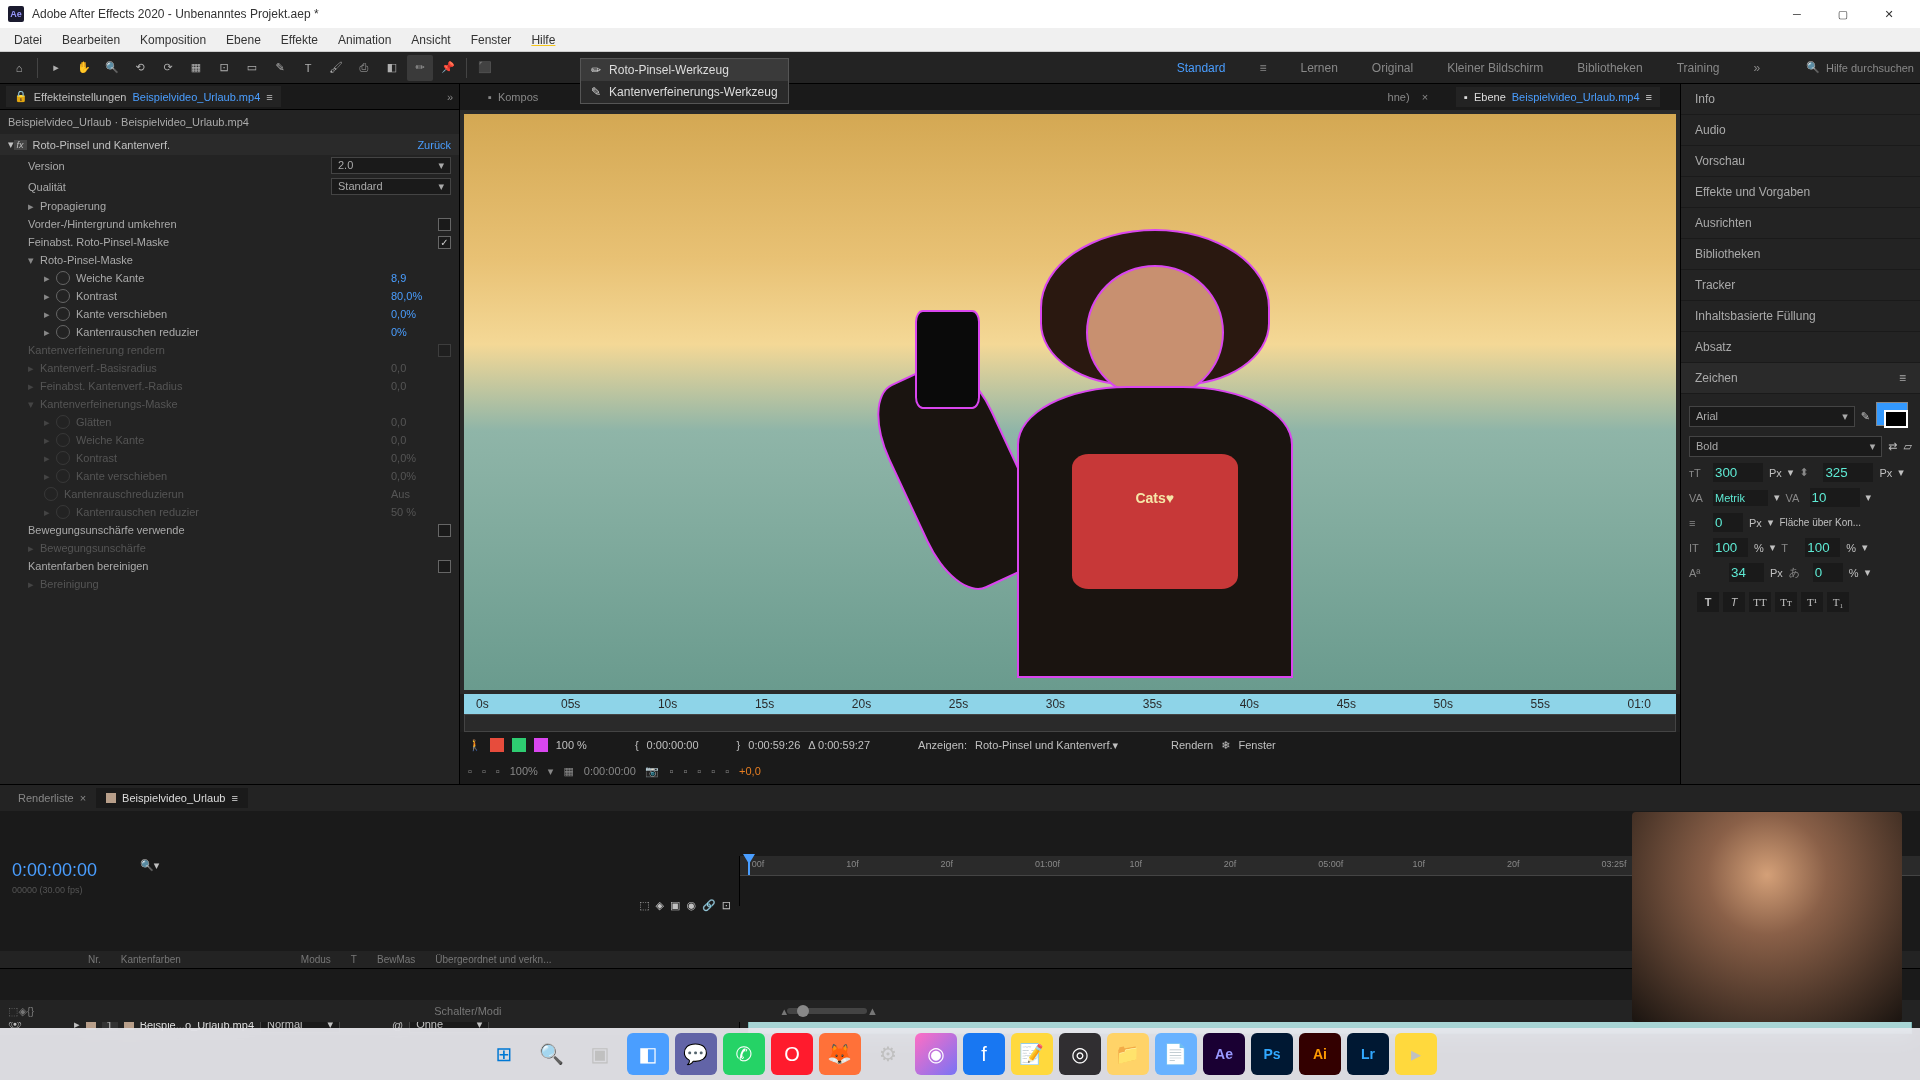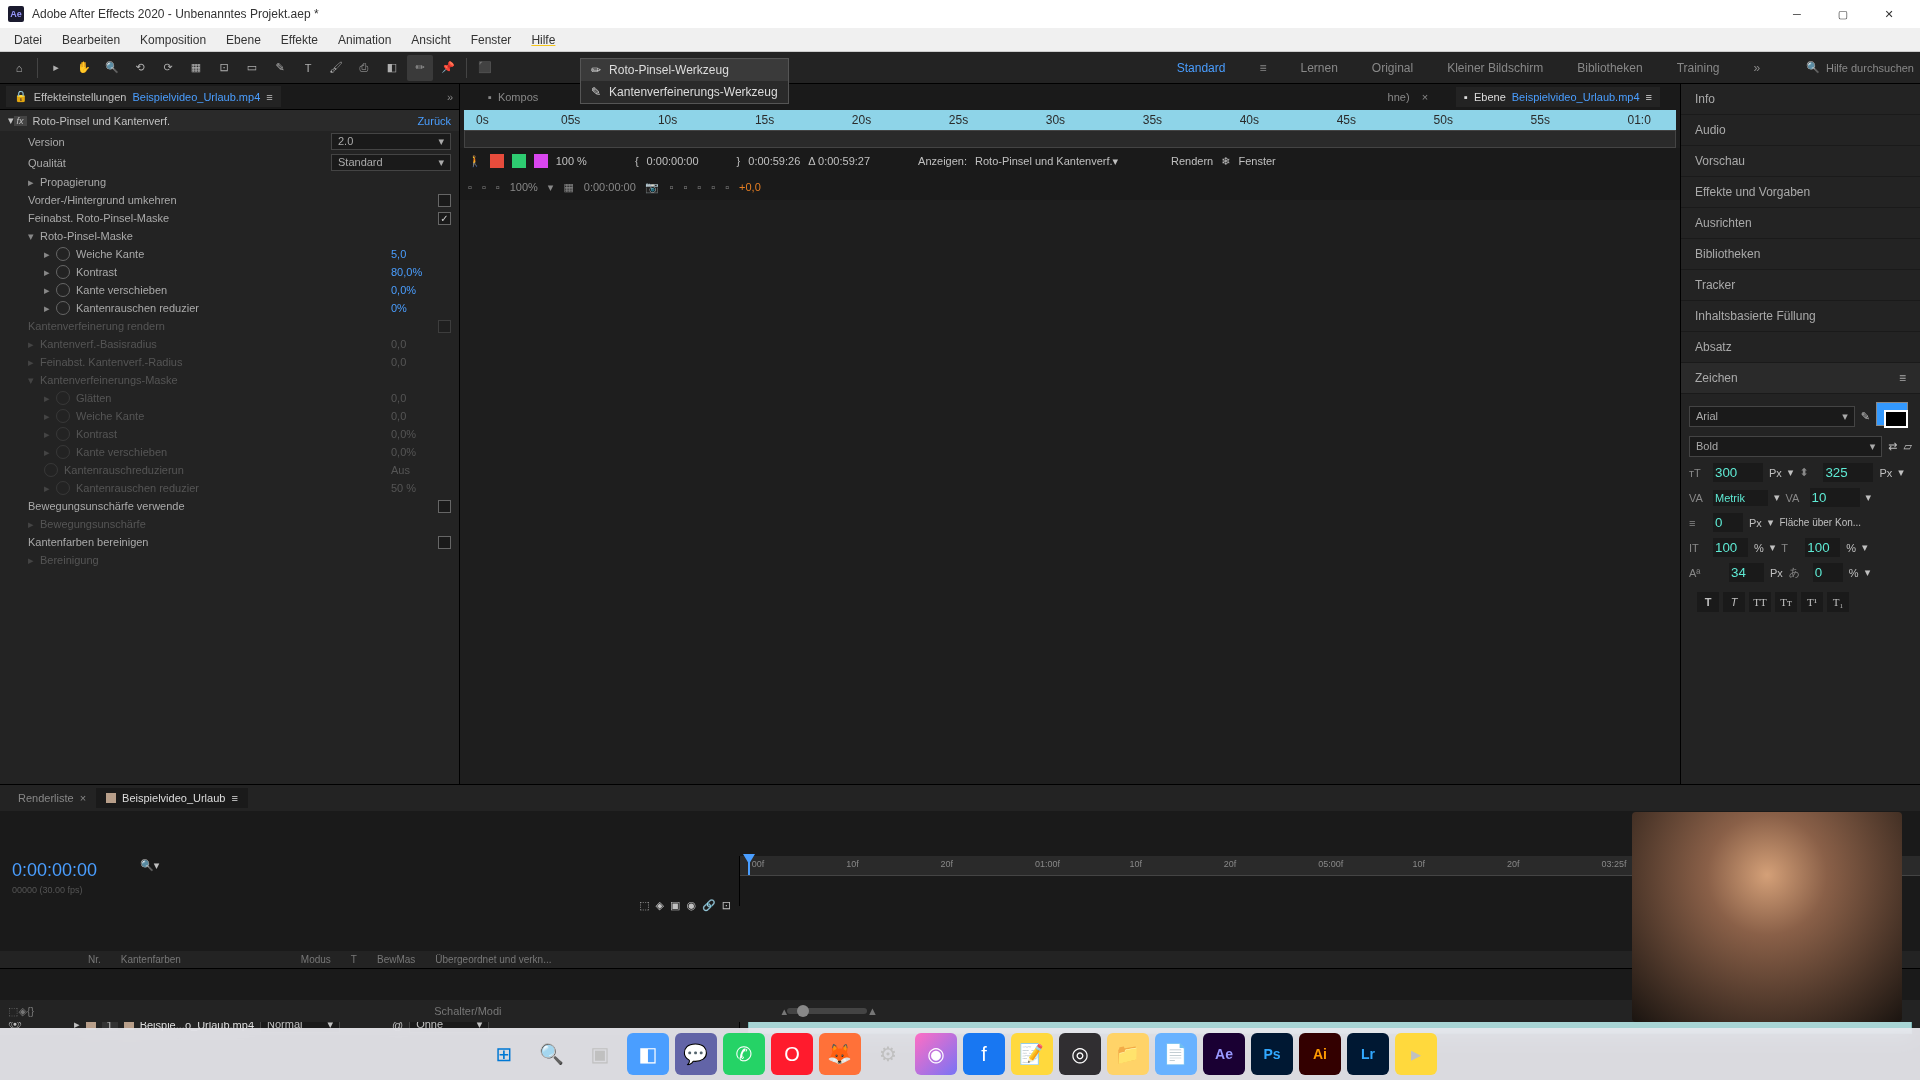--- a/index.html
+++ b/index.html
@@ -210,20 +210,21 @@
   <div class="effect-panel">
     <div class="panel-tabs">
       <div class="panel-tab active">
         <span>🔒</span>
         <span>Effekteinstellungen</span>
         <span style="color:#4a9eff">Beispielvideo_Urlaub.mp4</span>
         <span>≡</span>
       </div>
       <div style="margin-left:auto;color:#888">»</div>
     </div>
+    <div class="panel-path">Beispielvideo_Urlaub · Beispielvideo_Urlaub.mp4</div>
 
     <div class="fx-header">
       <span class="toggle">▾</span>
       <span class="fx-badge">fx</span>
       <span class="fx-name">Roto-Pinsel und Kantenverf.</span>
       <span class="fx-reset">Zurück</span>
     </div>
 
     <div class="effect-row">
         <span class="indent1"></span>
@@ -259,21 +260,21 @@
     <div class="effect-row">
         <span class="indent1"></span>
         <span class="toggle">▾</span>
         <span class="label">Roto-Pinsel-Maske</span>
       </div>
     <div class="effect-row">
         <span class="indent2"></span>
         <span class="toggle">▸</span>
         <span class="stopwatch"></span>
         <span class="label">Weiche Kante</span>
-        <span class="value">5,0</span>
+        <span class="value">8,9</span>
       </div>
     <div class="effect-row">
         <span class="indent2"></span>
         <span class="toggle">▸</span>
         <span class="stopwatch"></span>
         <span class="label">Kontrast</span>
         <span class="value">80,0%</span>
       </div>
     <div class="effect-row">
         <span class="indent2"></span>
@@ -383,20 +384,33 @@
       <div style="flex:1"></div>
       <div class="viewer-tab">
           <span>hne)</span>
           <span style="margin-left:6px">×</span>
         </div>
       <div class="viewer-tab active">
         <span>▪</span>
         <span>Ebene</span>
         <span style="color:#4a9eff">Beispielvideo_Urlaub.mp4</span>
         <span>≡</span>
+      </div>
+    </div>
+    <div class="viewer-canvas">
+      <div class="video-frame">
+        <div class="silhouette">
+          <div class="person-hair"></div>
+          <div class="person-head"></div>
+          <div class="person-arm"></div>
+          <div class="person-phone"></div>
+          <div class="person-body"></div>
+          <div class="person-shirt"></div>
+          <div class="shirt-text">Cats♥</div>
+        </div>
       </div>
     </div>
     <div class="viewer-ruler">
       <span class="ruler-tick" style="left:1%">0s</span>
       <span class="ruler-tick" style="left:8%">05s</span>
       <span class="ruler-tick" style="left:16%">10s</span>
       <span class="ruler-tick" style="left:24%">15s</span>
       <span class="ruler-tick" style="left:32%">20s</span>
       <span class="ruler-tick" style="left:40%">25s</span>
       <span class="ruler-tick" style="left:48%">30s</span>

